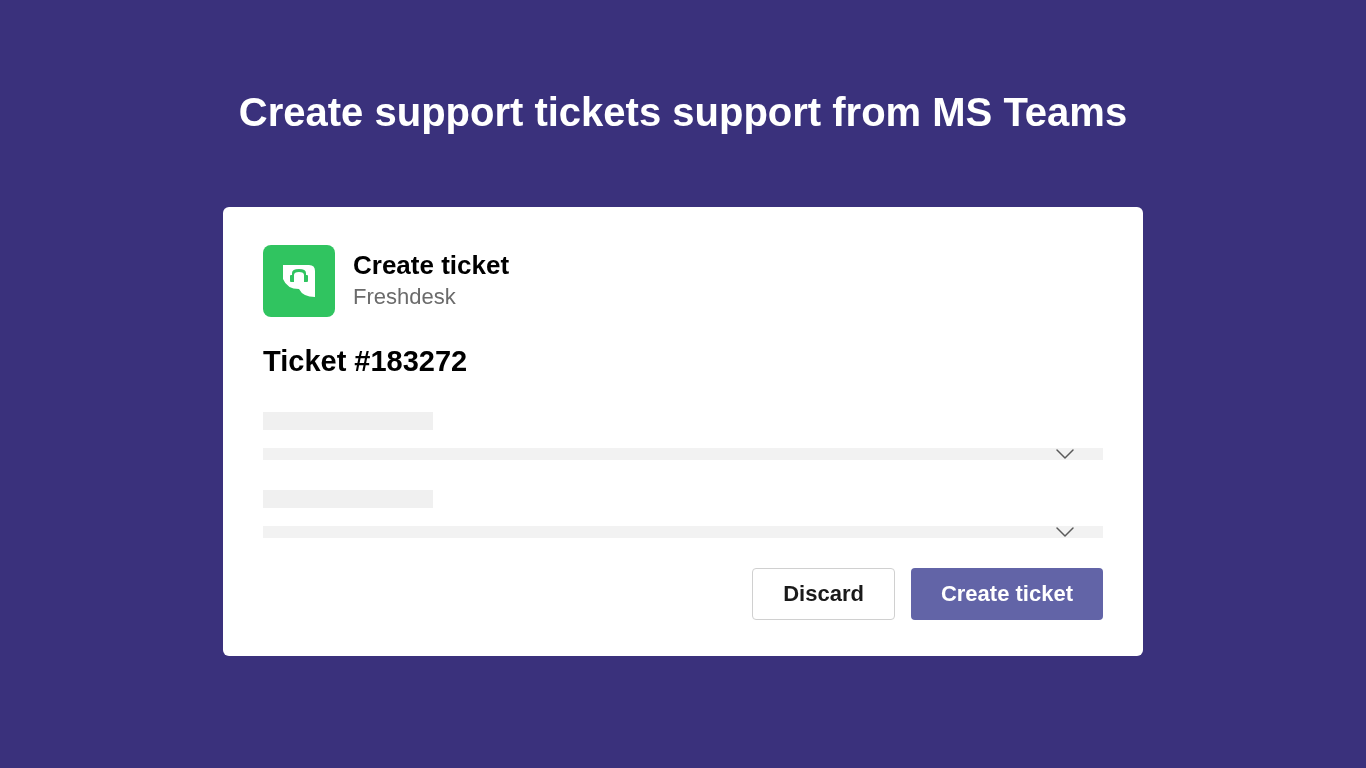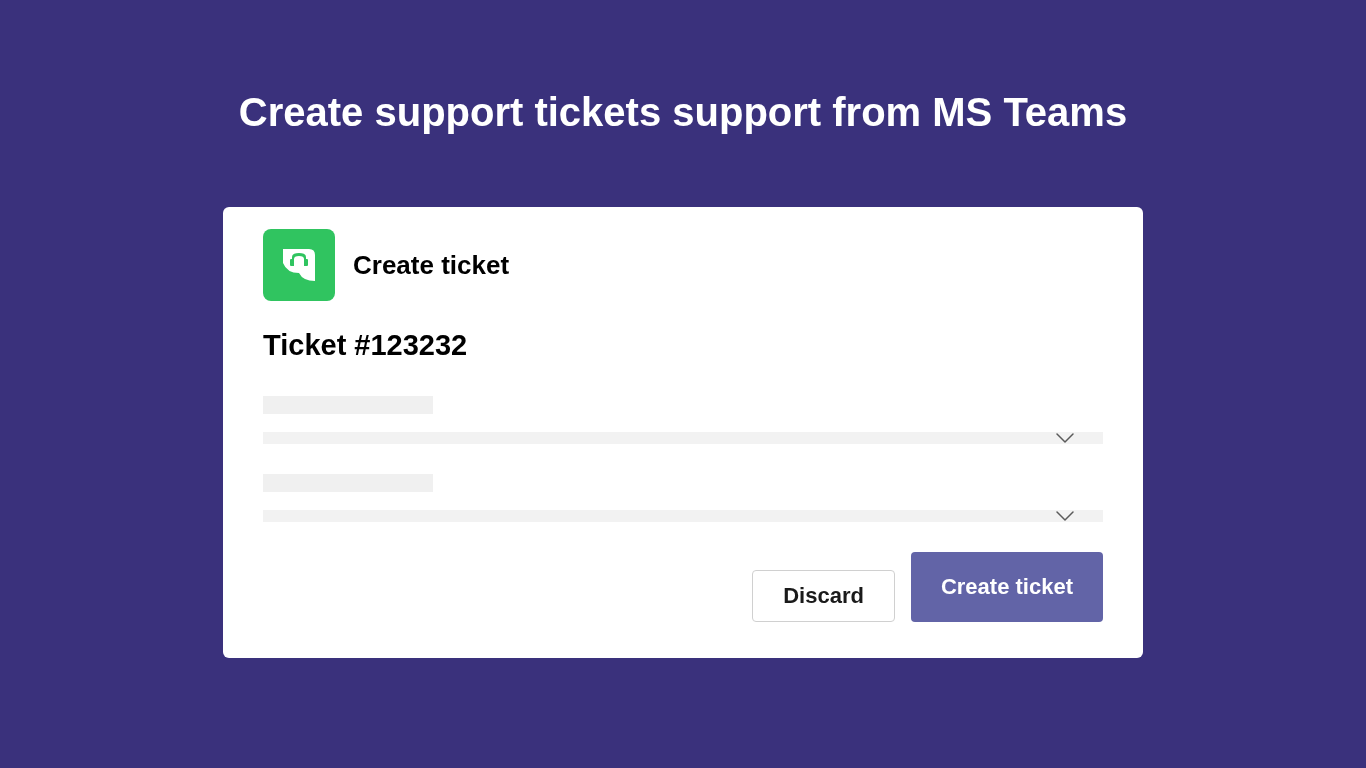--- a/index.html
+++ b/index.html
@@ -25,21 +25,21 @@
       font-weight: 700;
       margin-top: 90px;
       text-align: center;
     }
     
     .card {
       background-color: #ffffff;
       width: 920px;
       margin-top: 72px;
       border-radius: 6px;
-      padding: 22px 40px 36px 40px;
+      padding: 38px 40px 36px 40px;
     }
     
     .card-header {
       display: flex;
       align-items: center;
       gap: 18px;
       margin-bottom: 28px;
     }
     
     .app-icon {
@@ -125,21 +125,20 @@
       border-radius: 4px;
       cursor: pointer;
       font-family: inherit;
       border: none;
     }
     
     .btn-secondary {
       background-color: #ffffff;
       color: #1a1a1a;
       border: 1px solid #d0d0d0;
-      margin-top: 18px;
     }
     
     .btn-primary {
       background-color: #6264a7;
       color: #ffffff;
     }
   </style>
 </head>
 <body>
 
@@ -149,24 +148,25 @@
 
   <div class="card-header">
     <div class="app-icon">
       <svg viewBox="0 0 44 44" xmlns="http://www.w3.org/2000/svg">
         <path d="M 6 6 L 32 6 Q 38 6 38 12 L 38 38 Q 26 38 22 30 Q 10 30 6 20 Z" fill="#ffffff"></path>
         <path d="M 15 14 Q 15 10 22 10 Q 29 10 29 14 L 29 16 L 30 16 Q 31 16 31 17 L 31 22 Q 31 23 30 23 L 27 23 L 27 16 Q 27 13 22 13 Q 17 13 17 16 L 17 23 L 14 23 Q 13 23 13 22 L 13 17 Q 13 16 14 16 L 15 16 Z" fill="#30c460"></path>
       </svg>
     </div>
     <div class="header-text">
       <div class="card-title">Create ticket</div>
+      <div class="card-subtitle">Freshdesk</div>
     </div>
   </div>
 
-  <h2 class="ticket-heading">Ticket #123232</h2>
+  <h2 class="ticket-heading">Ticket #183272</h2>
 
   <div class="field-group">
     <div class="field-label"></div>
     <div class="dropdown">
       <svg class="chevron-down" viewBox="0 0 20 12" xmlns="http://www.w3.org/2000/svg">
         <path d="M 2 2 L 10 10 L 18 2" stroke="#5a5a5a" stroke-width="1.5" fill="none" stroke-linecap="round" stroke-linejoin="round"></path>
       </svg>
     </div>
   </div>
 

